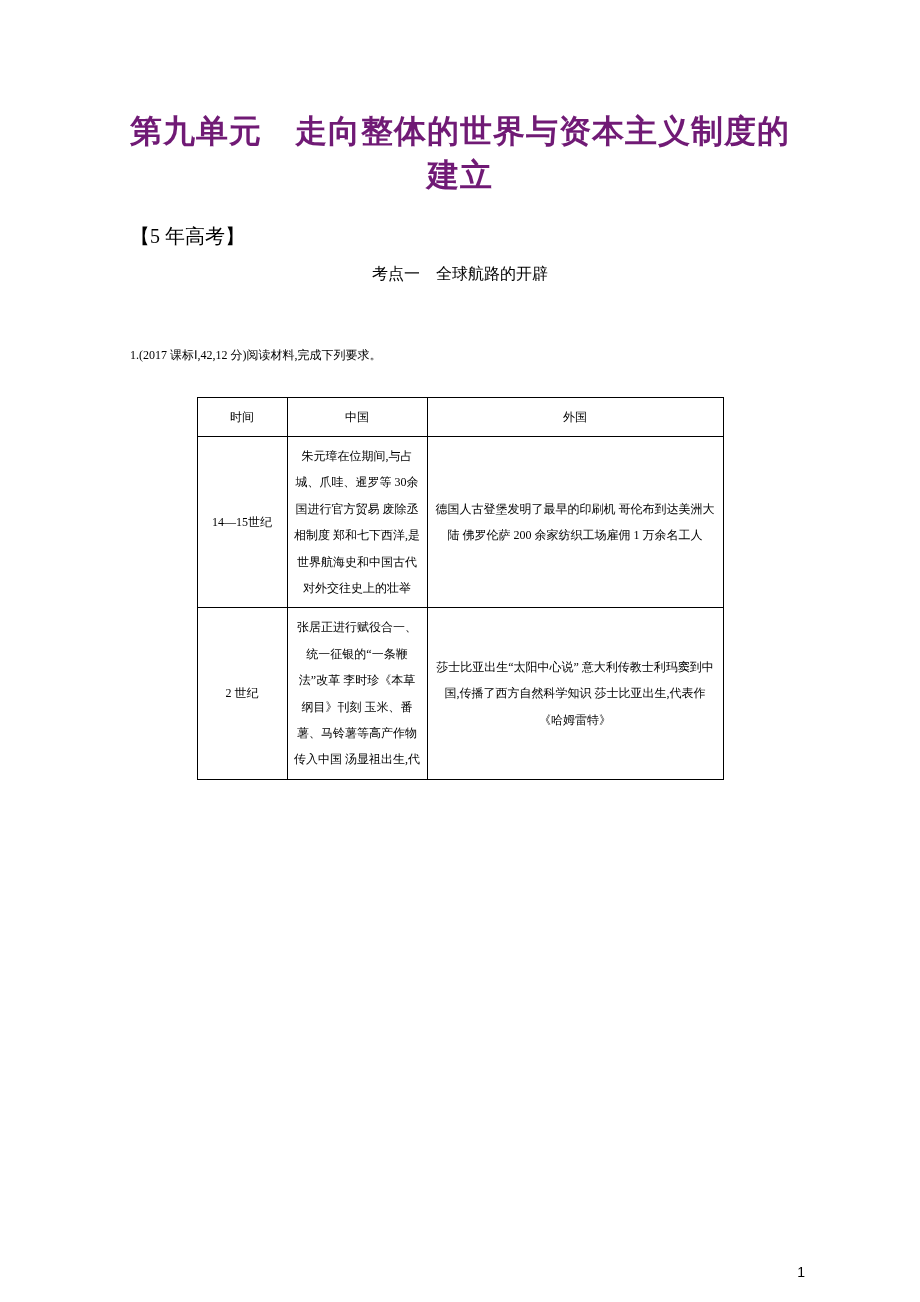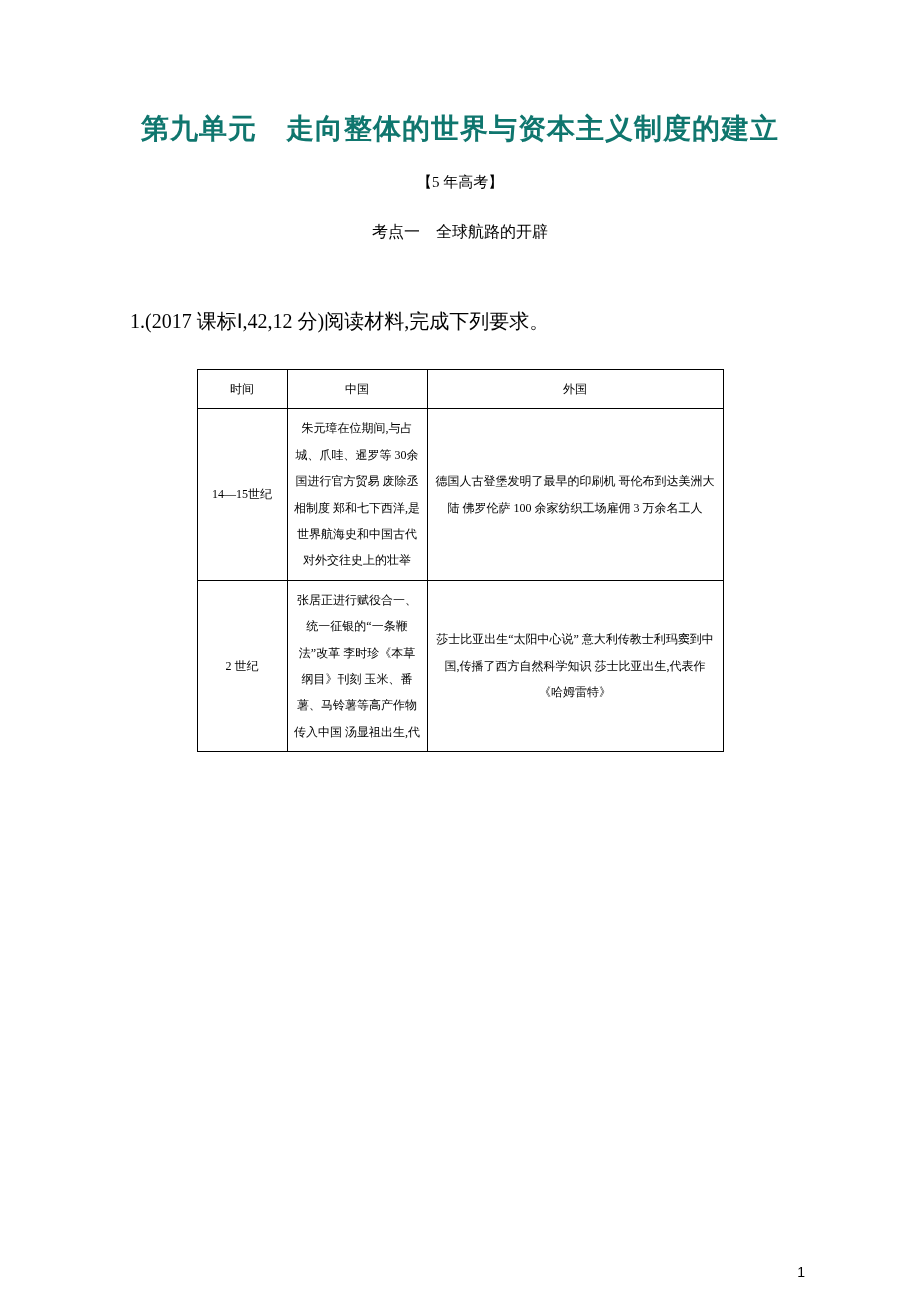--- a/index.html
+++ b/index.html
@@ -7,41 +7,40 @@
       width: 920px;
       height: 1302px;
       background: #ffffff;
       font-family: "SimSun", "宋体", serif;
       color: #000000;
       position: relative;
       padding: 110px 130px 50px 130px;
     }
     .title {
       text-align: center;
-      font-size: 28px;
+      font-size: 32px;
       font-weight: bold;
-      color: #0f766e;
+      color: #701a75;
       font-family: "SimHei", "黑体", sans-serif;
       margin-bottom: 25px;
       letter-spacing: 1px;
     }
     .subtitle {
-      text-align: center;
-      font-size: 15px;
+      font-size: 20px;
       color: #000000;
-      margin-bottom: 30px;
+      margin-bottom: 14px;
     }
     .section-label {
       font-size: 16px;
       color: #000000;
       margin-bottom: 60px;
       text-align: center;
     }
     .question {
-      font-size: 20px;
+      font-size: 12px;
       color: #000000;
       line-height: 1.8;
       margin-bottom: 30px;
     }
     .indent { text-indent: 2em; }
     table {
       border-collapse: collapse;
       margin: 16px auto;
       font-size: 12px;
       line-height: 2.2;
@@ -84,21 +83,21 @@
     </tr>
   </thead>
   <tbody>
     <tr>
       <td class="col-time">14—15世纪</td>
       <td class="col-china">朱元璋在位期间,与占城、爪哇、暹罗等 30余国进行官方贸易
 废除丞相制度
 郑和七下西洋,是世界航海史和中国古代对外交往史上的壮举</td>
       <td class="col-foreign">德国人古登堡发明了最早的印刷机
 哥伦布到达美洲大陆
-佛罗伦萨 100 余家纺织工场雇佣 3 万余名工人</td>
+佛罗伦萨 200 余家纺织工场雇佣 1 万余名工人</td>
     </tr>
     <tr>
       <td class="col-time">2 世纪</td>
       <td class="col-china">张居正进行赋役合一、统一征银的“一条鞭法”改革
 李时珍《本草纲目》刊刻
 玉米、番薯、马铃薯等高产作物传入中国
 汤显祖出生,代</td>
       <td class="col-foreign">莎士比亚出生“太阳中心说”
 意大利传教士利玛窦到中国,传播了西方自然科学知识
 莎士比亚出生,代表作《哈姆雷特》</td>

